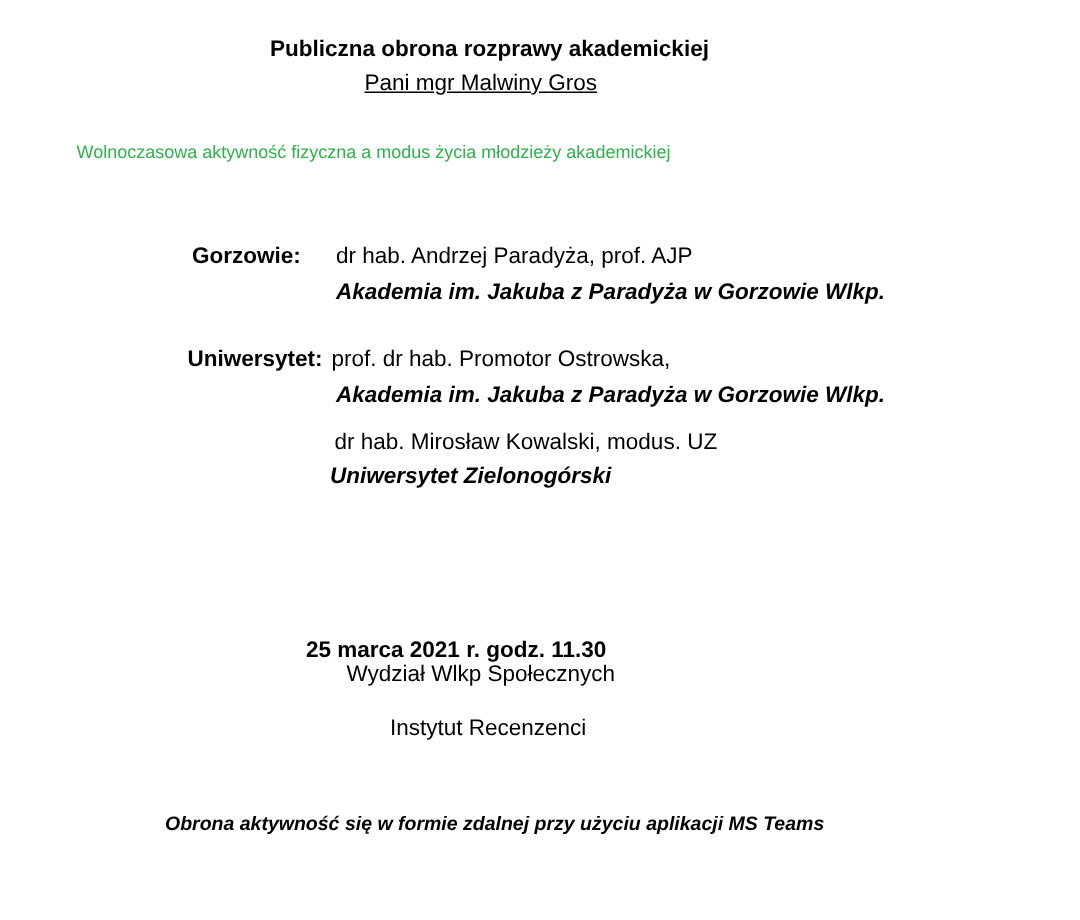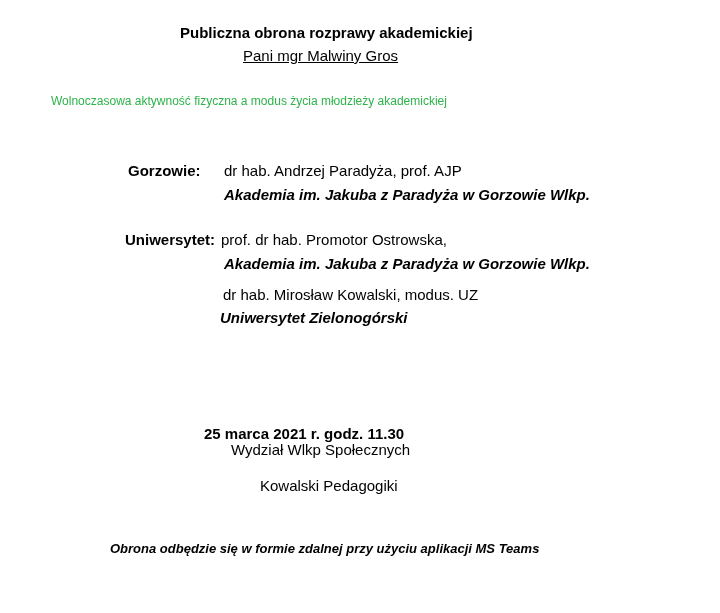--- a/index.html
+++ b/index.html
@@ -24,15 +24,15 @@
   <div class="t i" style="left:224px; top:186px;">Akademia im. Jakuba z Paradyża w Gorzowie Wlkp.</div>
 
   <div class="t b" style="left:125px; top:231px;">Uniwersytet:</div>
   <div class="t" style="left:221px; top:231px;">prof. dr hab. Promotor Ostrowska,</div>
   <div class="t i" style="left:224px; top:255px;">Akademia im. Jakuba z Paradyża w Gorzowie Wlkp.</div>
   <div class="t" style="left:223px; top:286px;">dr hab. Mirosław Kowalski, modus. UZ</div>
   <div class="t i" style="left:220px; top:309px;">Uniwersytet Zielonogórski</div>
 
   <div class="t b" style="left:204px; top:405px;margin-top:20px;">25 marca 2021 r. godz. 11.30</div>
   <div class="t" style="left:231px; top:441px;">Wydział Wlkp Społecznych</div>
-  <div class="t" style="left:260px; top:477px;">Kowalski Pedagogiki</div>
-  <div class="t i" style="left:110px; top:540px; font-size:13px;">Obrona odbędzie się w formie zdalnej przy użyciu aplikacji MS Teams</div>
+  <div class="t" style="left:260px; top:477px;">Instytut Recenzenci</div>
+  <div class="t i" style="left:110px; top:540px; font-size:13px;">Obrona aktywność się w formie zdalnej przy użyciu aplikacji MS Teams</div>
 </div>
 
 </body></html>

